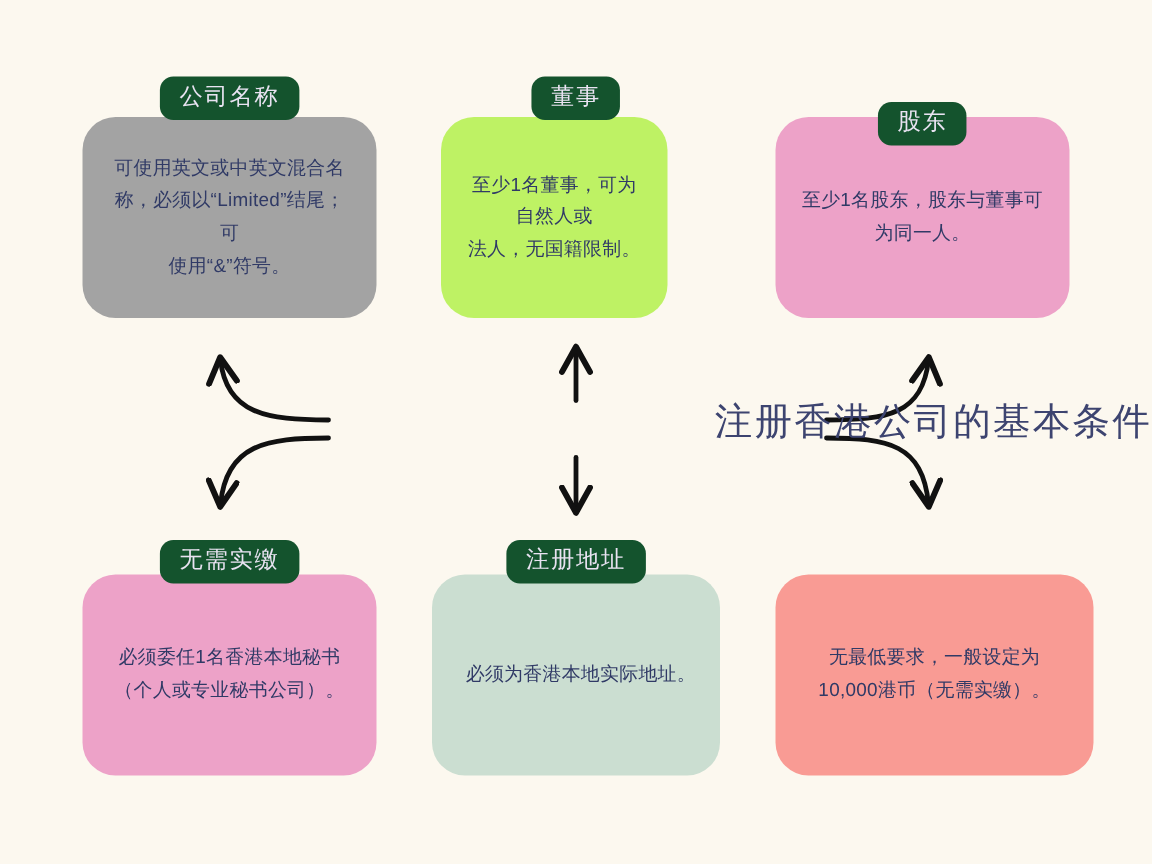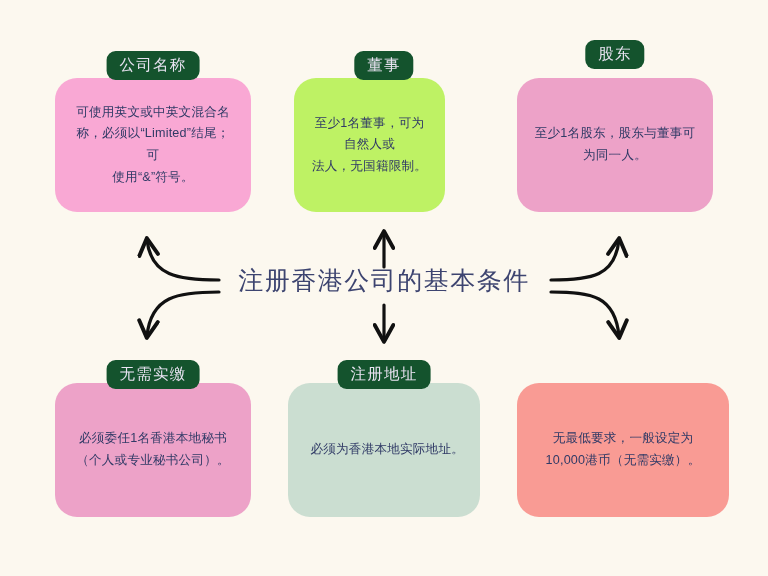--- a/index.html
+++ b/index.html
@@ -63,21 +63,21 @@
     transform: translateX(-50%);
     line-height: 1.15;
   }
 
   
   #center-title {
     position: absolute;
     left: 0;
     top: 264px;
     width: 768px;
-    text-align: center;
+    text-align: right;
     font-size: 25px;
     letter-spacing: 1.5px;
     color: #3d4470;
     white-space: nowrap;
   }
 </style>
 </head>
 <body>
 
 <div id="canvas">
@@ -95,42 +95,42 @@
 
     <path d="M384,267 L384,233" fill="none" stroke="#111111" stroke-width="3.2" stroke-linecap="round" marker-end="url(#ah)"></path>
 
     <path d="M384,305 L384,340" fill="none" stroke="#111111" stroke-width="3.2" stroke-linecap="round" marker-end="url(#ah)"></path>
 
     <path d="M551,280 C592,280 615,276 619,240" fill="none" stroke="#111111" stroke-width="3.2" stroke-linecap="round" marker-end="url(#ah)"></path>
 
     <path d="M551,292 C592,292 615,296 619,336" fill="none" stroke="#111111" stroke-width="3.2" stroke-linecap="round" marker-end="url(#ah)"></path>
   </svg>
 
-  <div class="card" style="left:55px; top:78px; width:196px; height:134px; background:#f9a8d4;">
+  <div class="card" style="left:55px; top:78px; width:196px; height:134px; background:#a3a3a3;">
     <div class="card-body">可使用英文或中英文混合名
 称，必须以“Limited”结尾；可
 使用“&amp;”符号。</div>
   </div>
   <div class="badge" style="left:153px; top:51px;">
     <span>公司名称</span>
   </div>
 
   <div class="card" style="left:294px; top:78px; width:151px; height:134px; background:#bef264;">
     <div class="card-body">至少1名董事，可为自然人或
 法人，无国籍限制。</div>
   </div>
   <div class="badge" style="left:384px; top:51px;">
     <span>董事</span>
   </div>
 
   <div class="card" style="left:517px; top:78px; width:196px; height:134px; background:#eda2c8;">
     <div class="card-body">至少1名股东，股东与董事可
 为同一人。</div>
   </div>
-  <div class="badge" style="left:615px; top:40px;">
+  <div class="badge" style="left:615px; top:68px;">
     <span>股东</span>
   </div>
 
   <div id="center-title">注册香港公司的基本条件</div>
 
   <div class="card" style="left:55px; top:383px; width:196px; height:134px; background:#eda2c8;align-items:center;">
     <div class="card-body">必须委任1名香港本地秘书
 （个人或专业秘书公司）。</div>
   </div>
   <div class="badge" style="left:153px; top:360px;">

